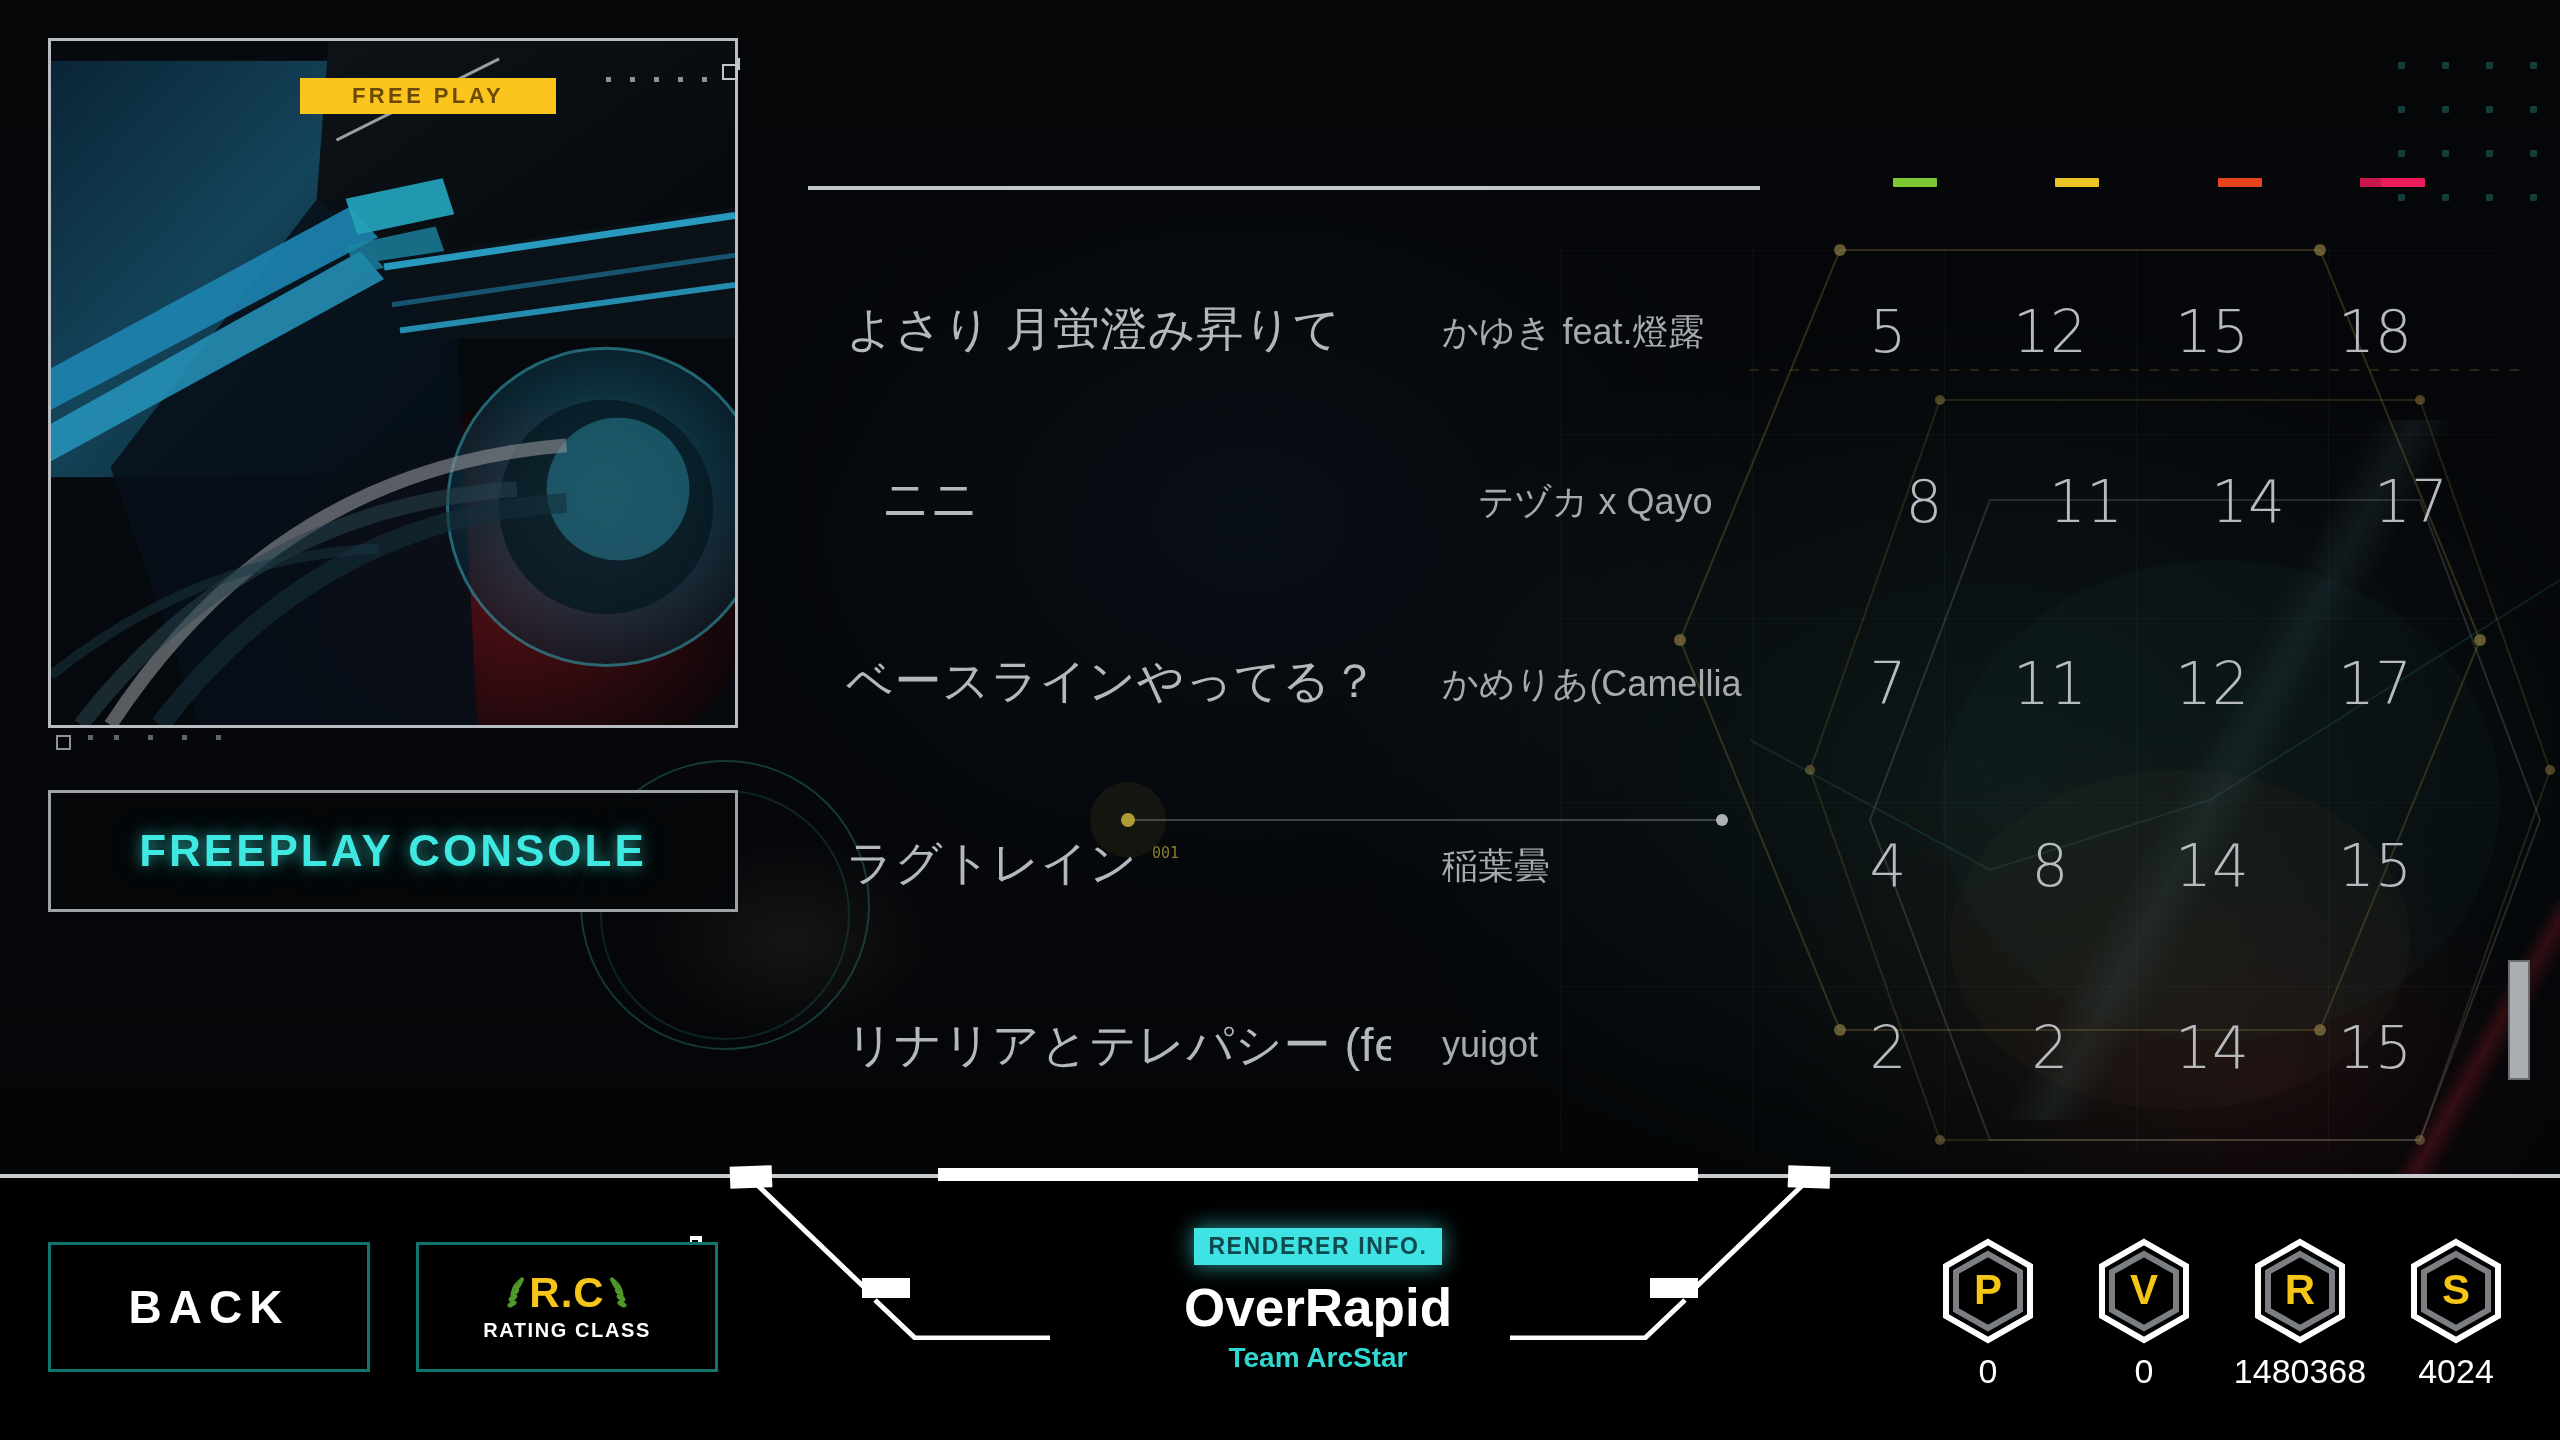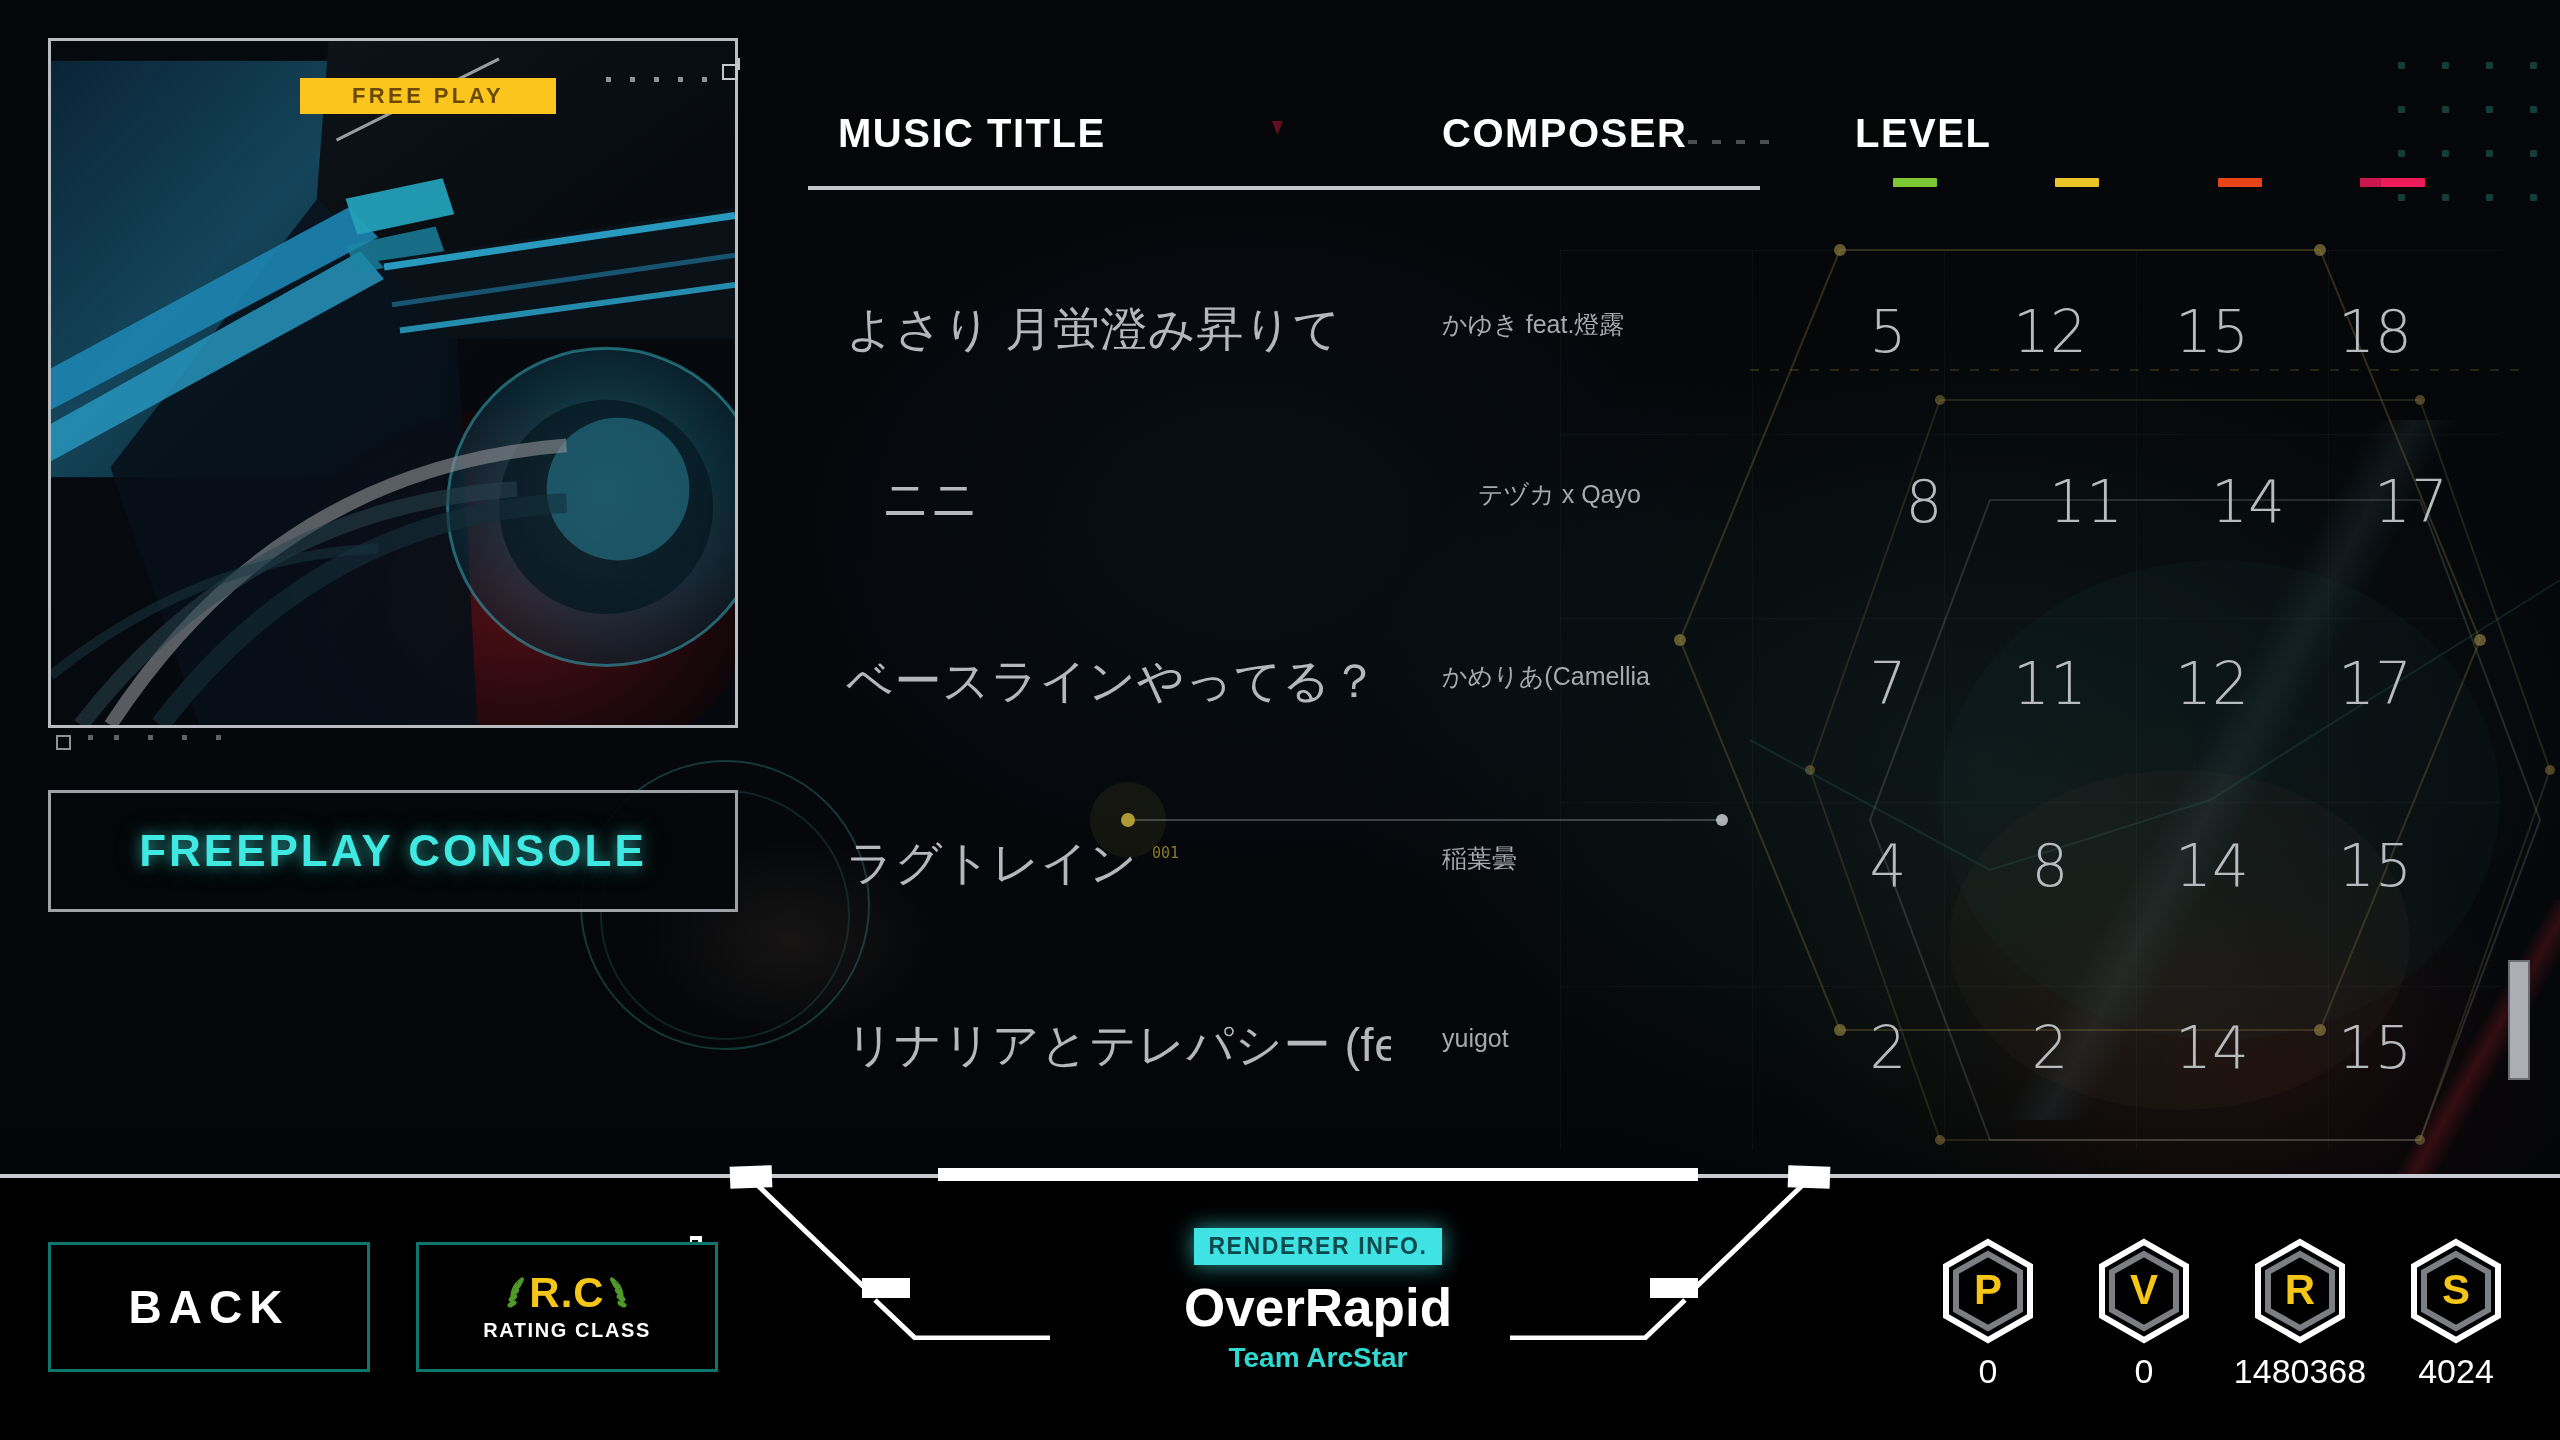--- a/index.html
+++ b/index.html
@@ -147,21 +147,21 @@
 
   .rows{ position:absolute; left:0; top:240px; width:2560px; height:930px; }
   .row{ position:absolute; left:0; width:2560px; height:180px; }
   .row .title{
     position:absolute; left:846px; top:46px; width:545px;
     font-size:47px; color:#b4b7bc; white-space:nowrap; overflow:hidden;
     letter-spacing:0.5px;
   }
   .row .composer{
     position:absolute; left:1442px; top:56px; width:348px;
-    font-size:25px; color:#a6a9ae; white-space:nowrap; overflow:hidden;
+    font-size:36px; color:#a6a9ae; white-space:nowrap; overflow:hidden;
   }
   .row .lv{
     position:absolute; top:46px; width:120px; text-align:center;
     font-size:58px; color:#b7babf; font-weight:300;
     font-family:"DejaVu Sans", sans-serif;
   }
   .lv0{ left:1828px; } .lv1{ left:1990px; } .lv2{ left:2152px; } .lv3{ left:2315px; }
 
   .scrollbar{
     position:absolute; right:30px; top:960px; width:22px; height:120px;
@@ -396,32 +396,20 @@
   </div>
 
   <div class="halo"></div>
   <div class="ring-deco"></div>
   <div class="ring-deco2"></div>
 
   <div class="side-btn" id="btn-console">
     <span>FREEPLAY CONSOLE</span>
   </div>
 
-  <div class="list-head">
-    <div class="hd" id="hd-title">MUSIC TITLE</div>
-    <div class="hd" id="hd-composer">COMPOSER</div>
-    <div class="hd" id="hd-level">LEVEL</div>
-    <div class="hd-mark"></div>
-    <div class="hd-dots">
-      <i style="left:0px;"></i>
-        <i style="left:24px;"></i>
-        <i style="left:48px;"></i>
-        <i style="left:72px;"></i>
-    </div>
-  </div>
 
   <div class="head-rule"></div>
 
   <div class="diffbars" id="diffbars">
       <div class="diffbar" style="left: 38px; background: rgb(125, 200, 50);"></div>
       <div class="diffbar" style="left: 200px; background: rgb(235, 197, 40);"></div>
       <div class="diffbar" style="left: 363px; background: rgb(232, 68, 26);"></div>
       <div class="diffbar" style="left: 526px; background: rgb(236, 27, 90);"></div>
     </div>
 

